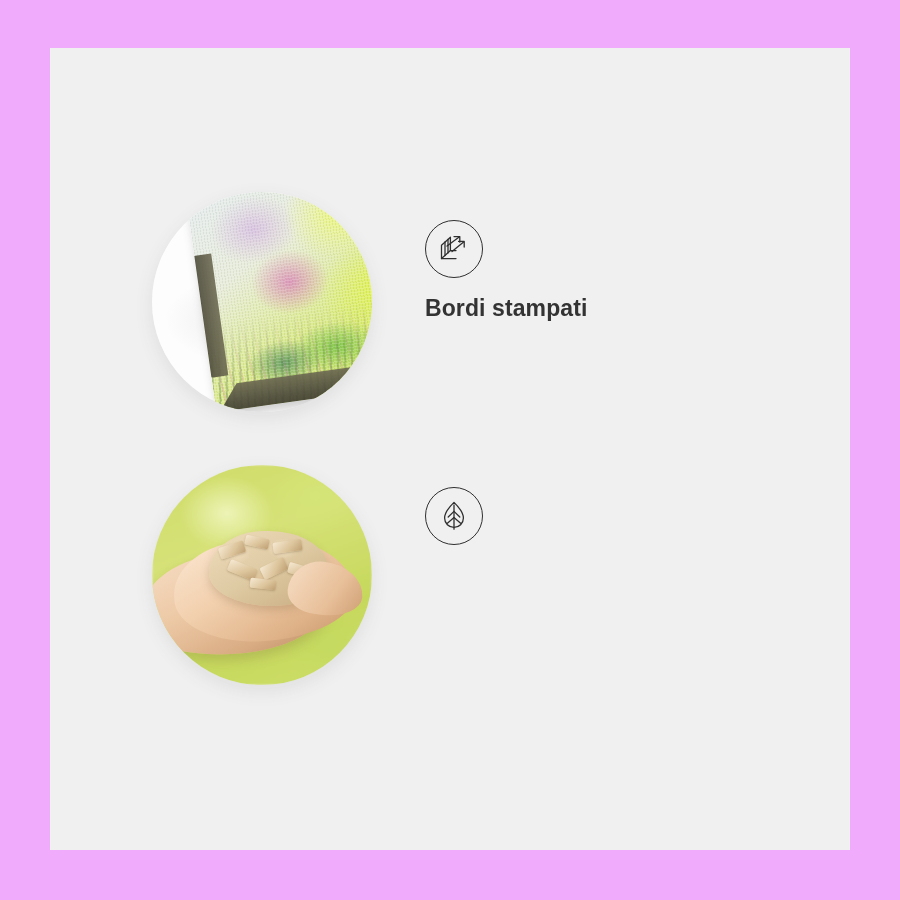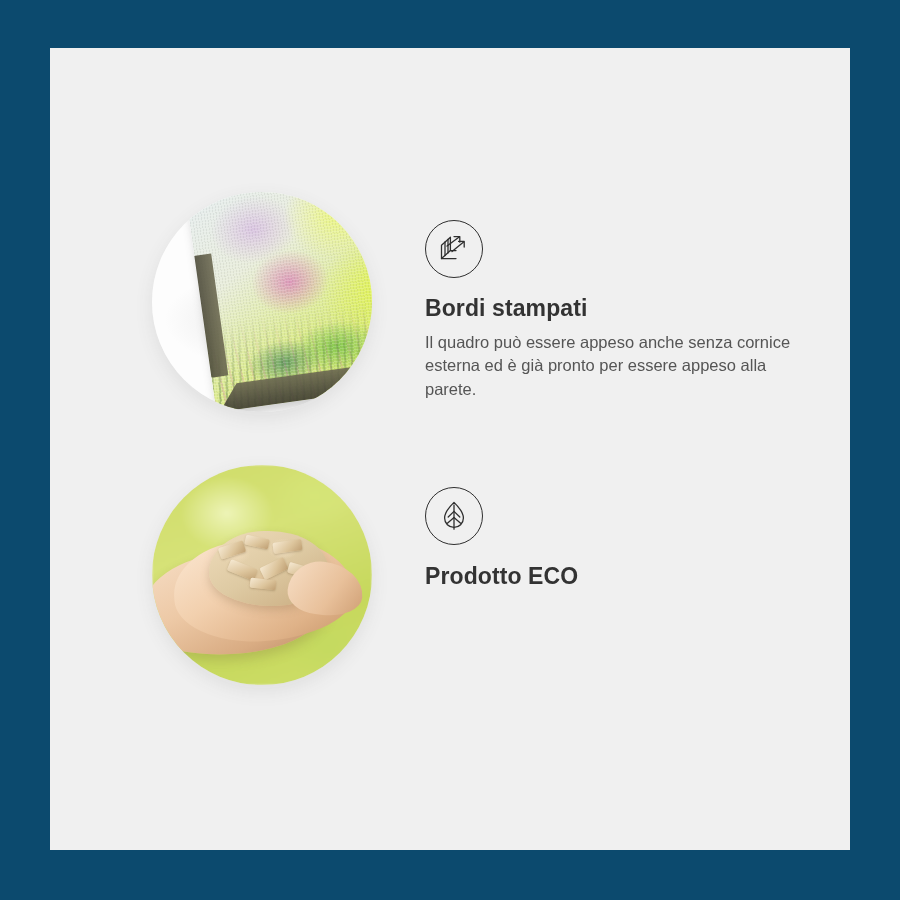--- a/index.html
+++ b/index.html
@@ -9,21 +9,21 @@
     height: 900px;
     background: #ffffff;
     font-family: "Liberation Sans", "DejaVu Sans", sans-serif;
     overflow: hidden;
   }
 
   #page {
     position: relative;
     width: 900px;
     height: 900px;
-    background: #0c4a6e;
+    background: #f0abfc;
   }
 
   
   .panel {
     position: absolute;
     left: 50px;
     top: 48px;
     width: 800px;
     height: 802px;
     background: #f0f0f0;
@@ -268,21 +268,20 @@
               <path d="M4.5 26.6 L19.0 26.6"></path>
               <path d="M13.4 18.6 L19.0 18.6"></path>
               <path d="M10.0 14.0 L22.2 5.0"></path>
               <path d="M17.0 4.6 L22.8 4.6 L22.8 10.2"></path>
               <path d="M15.0 19.6 L26.6 10.0"></path>
               <path d="M21.6 9.4 L27.2 9.4 L27.2 15.0"></path>
             </g>
           </svg>
         </div>
         <div class="feature-title">Bordi stampati</div>
-        <div class="feature-body">Il quadro può essere appeso anche senza cornice esterna ed è già pronto per essere appeso alla parete.</div>
       </div>
     </div>
 
     <div class="feature feature-2">
 
       <div class="photo-circle">
         <div class="eco-photo">
           <div class="bg"></div>
           <div class="hand-back"></div>
           <div class="hand-front"></div>
@@ -308,18 +307,17 @@
                        C11.8 28.4 7.6 24.4 7.6 19.0
                        C7.6 14.4 10.2 10.0 17 3.4 Z"></path>
               <path d="M17 6.0 L17 30.2"></path>
               <path d="M17 12.4 L11.2 18.0"></path>
               <path d="M17 12.4 L22.8 18.0"></path>
               <path d="M17 18.6 L10.4 24.2"></path>
               <path d="M17 18.6 L23.6 24.2"></path>
             </g>
           </svg>
         </div>
-        <div class="feature-title">Prodotto ECO</div>
       </div>
     </div>
 
   </div>
 </div>
 
 </body></html>

